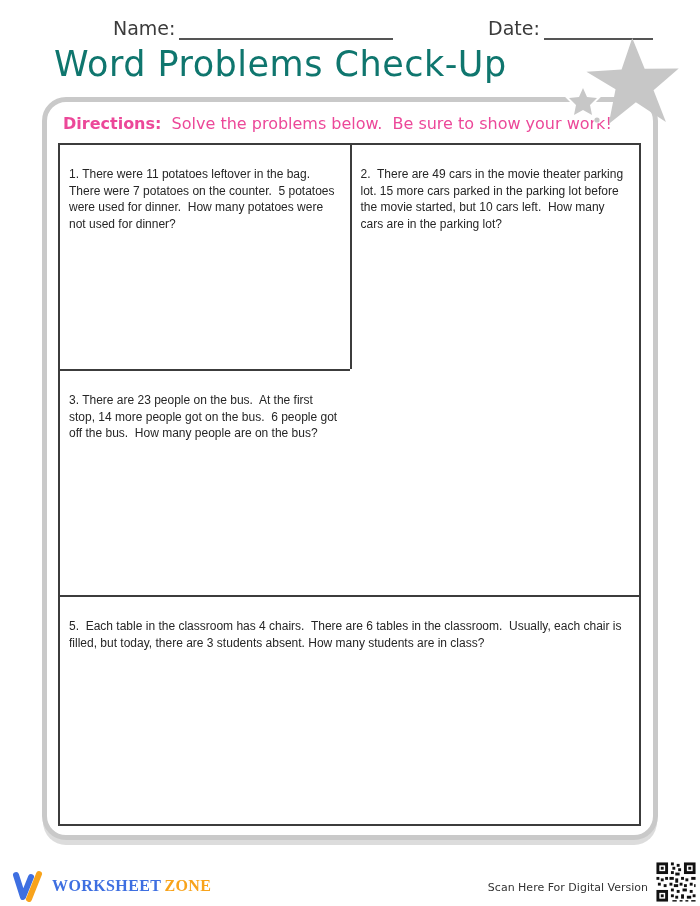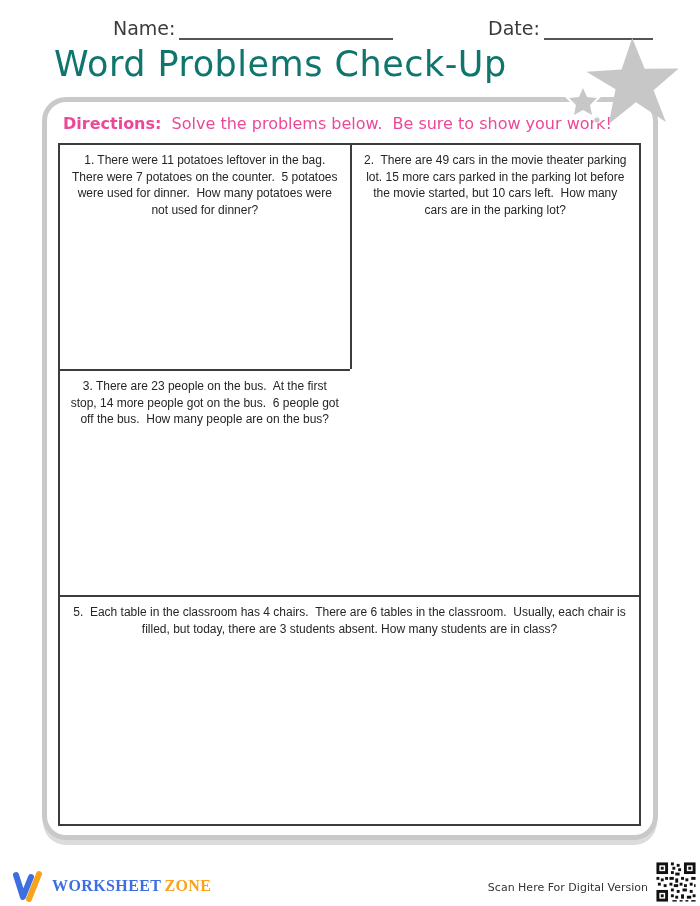--- a/index.html
+++ b/index.html
@@ -54,24 +54,23 @@
   .ptable {
     position:absolute; left:11px; top:41px;
     width:583px; height:683px;
     border:2px solid #3c3c3c;
     display:grid;
     grid-template-columns:1fr 1fr;
     grid-template-rows:224px 226px 1fr;
     background:#fff;
   }
   .cell {
-    padding:7px 9px;
+    padding:21px 9px;
     font-size:12px; line-height:1.38; color:#262626;
     white-space:pre-wrap;
-    text-align:center;
   }
   .cell.bl { border-left:2px solid #3c3c3c; }
   .cell.bt { border-top:2px solid #3c3c3c; }
   .cell.span2 { grid-column:1 / span 2; }
 
   
   .footer-logo { position:absolute; left:12px; top:870px; display:flex; align-items:center; }
   .logo-mark { width:34px; height:32px; }
   .brand { font-size:16px; font-weight:bold; letter-spacing:0.4px; margin-left:6px; white-space:nowrap;font-family:Liberation Serif, serif; }
   .brand .b1 { color:#3e6fe1; }

